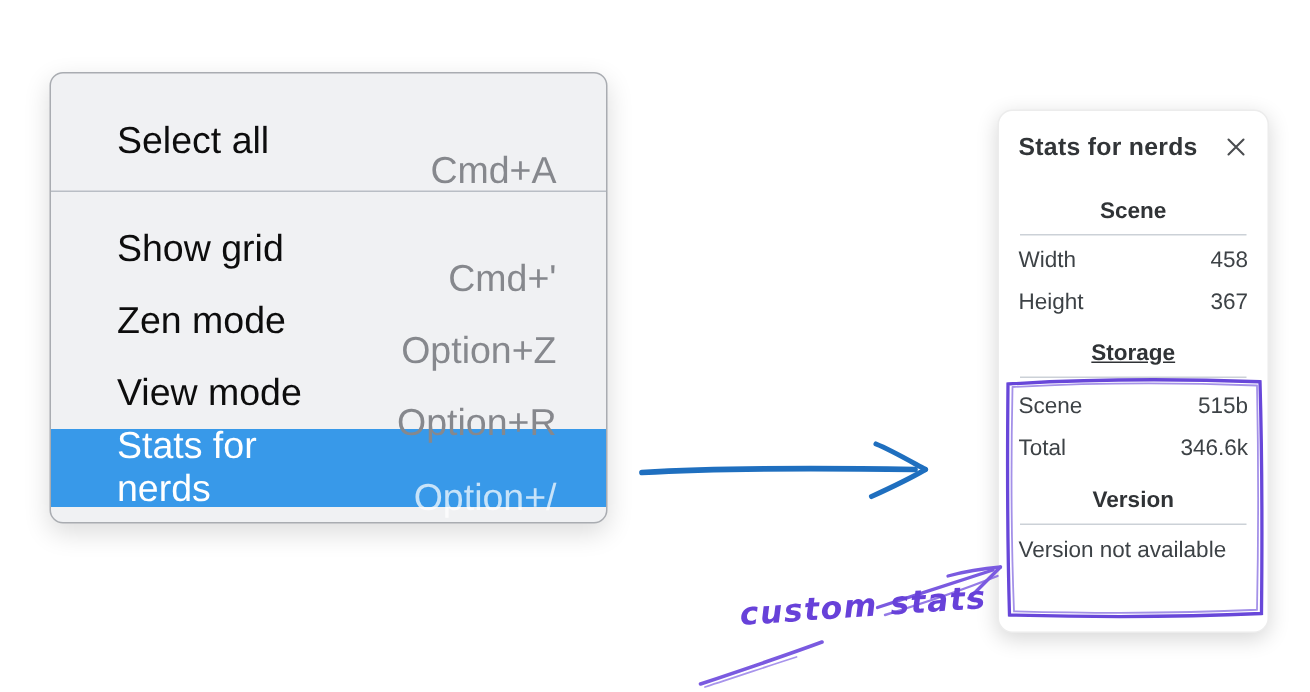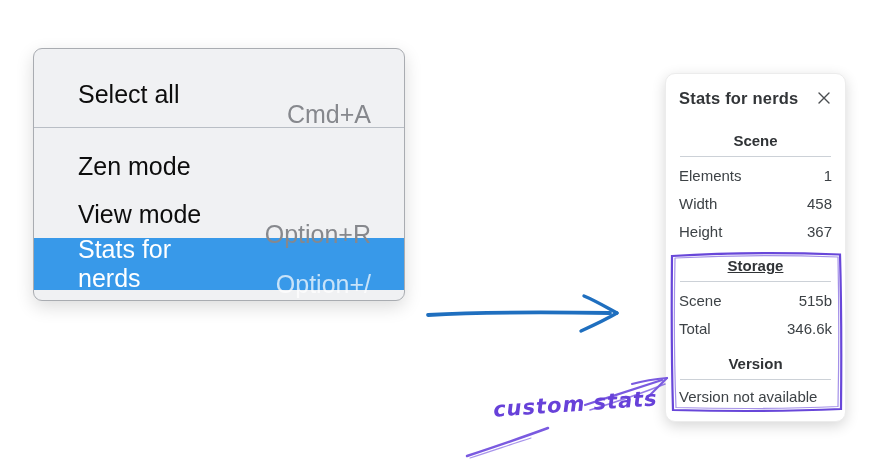--- a/index.html
+++ b/index.html
@@ -57,21 +57,26 @@
 </head>
 <body>
 
 <div class="menu">
   <div class="menu-row first">
     <span class="mi-label">Select all</span>
     <span class="mi-shortcut">Cmd+A</span>
   </div>
   <div class="menu-divider"></div>
   <div class="menu-row">
+    <span class="mi-label">Show grid</span>
+    <span class="mi-shortcut">Cmd+'</span>
+  </div>
+  <div class="menu-row">
     <span class="mi-label">Zen mode</span>
+    <span class="mi-shortcut">Option+Z</span>
   </div>
   <div class="menu-row">
     <span class="mi-label">View mode</span>
     <span class="mi-shortcut">Option+R</span>
   </div>
   <div class="menu-row selected">
     <span class="mi-label">Stats for nerds</span>
     <span class="mi-shortcut">Option+/</span>
   </div>
 </div>
@@ -81,24 +86,20 @@
     <span class="p-title">Stats for nerds</span>
     <span class="p-close">
       <svg width="14" height="14" viewBox="0 0 14 14">
         <path d="M2 2 L12 12 M12 2 L2 12" stroke="#4a4d50" stroke-width="1.4" stroke-linecap="round" fill="none"></path>
       </svg>
     </span>
   </div>
 
   <div class="sec-h scene">Scene</div>
   <hr class="p-div">
-  <div class="stat-row mt8">
-    <span>Elements</span>
-    <span>1</span>
-  </div>
   <div class="stat-row mt6">
     <span>Width</span>
     <span>458</span>
   </div>
   <div class="stat-row mt6">
     <span>Height</span>
     <span>367</span>
   </div>
 
   <div class="sec-h storage">Storage</div>

